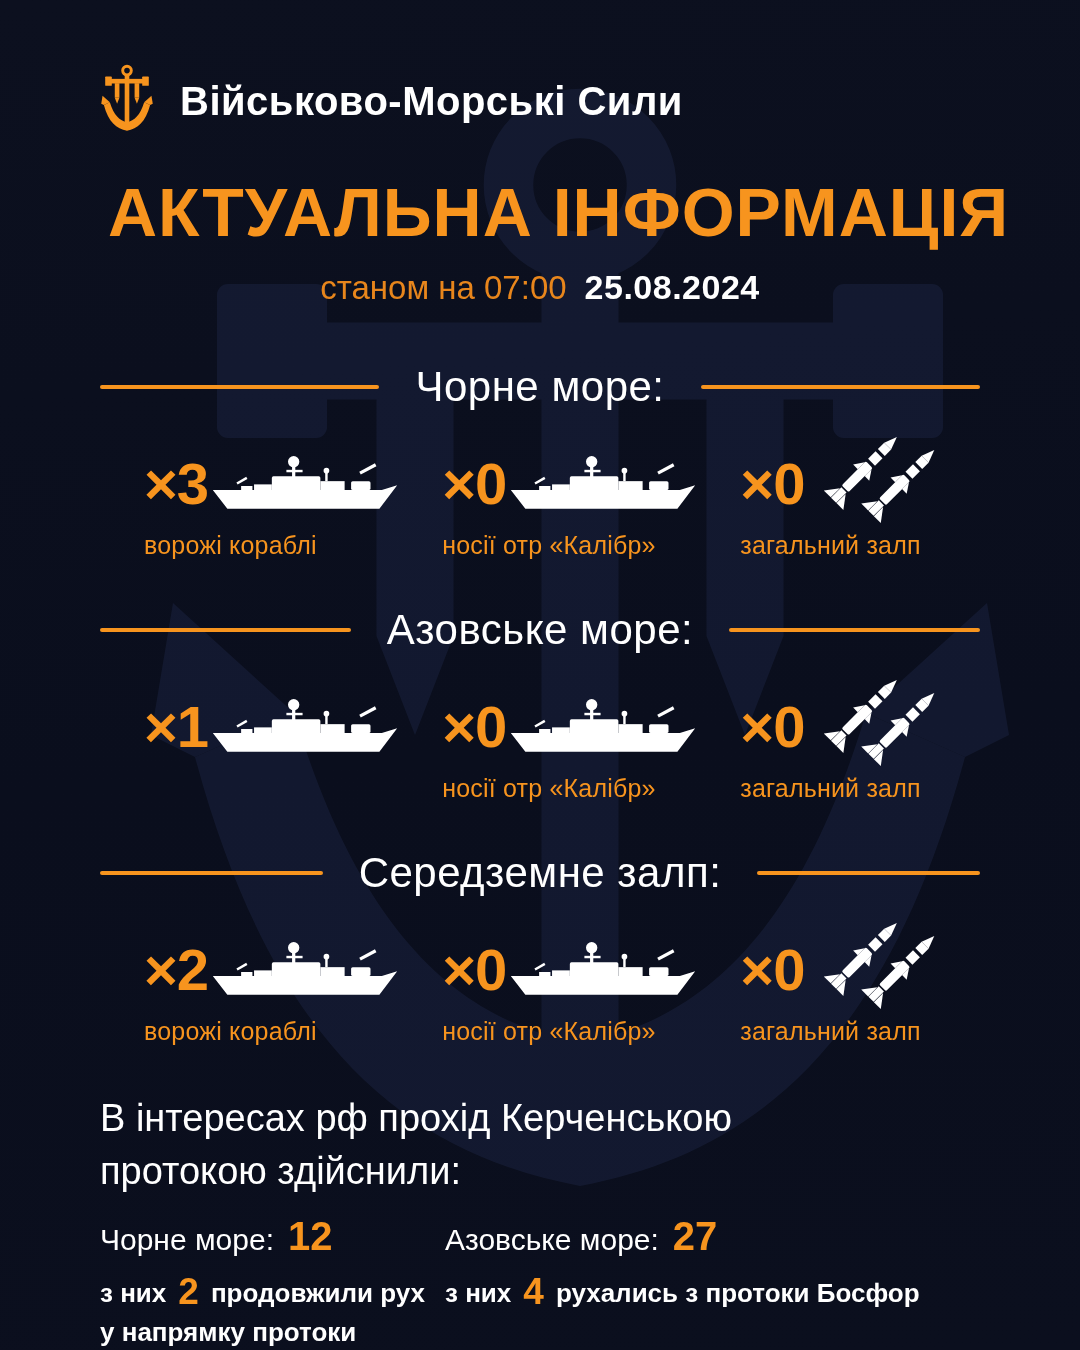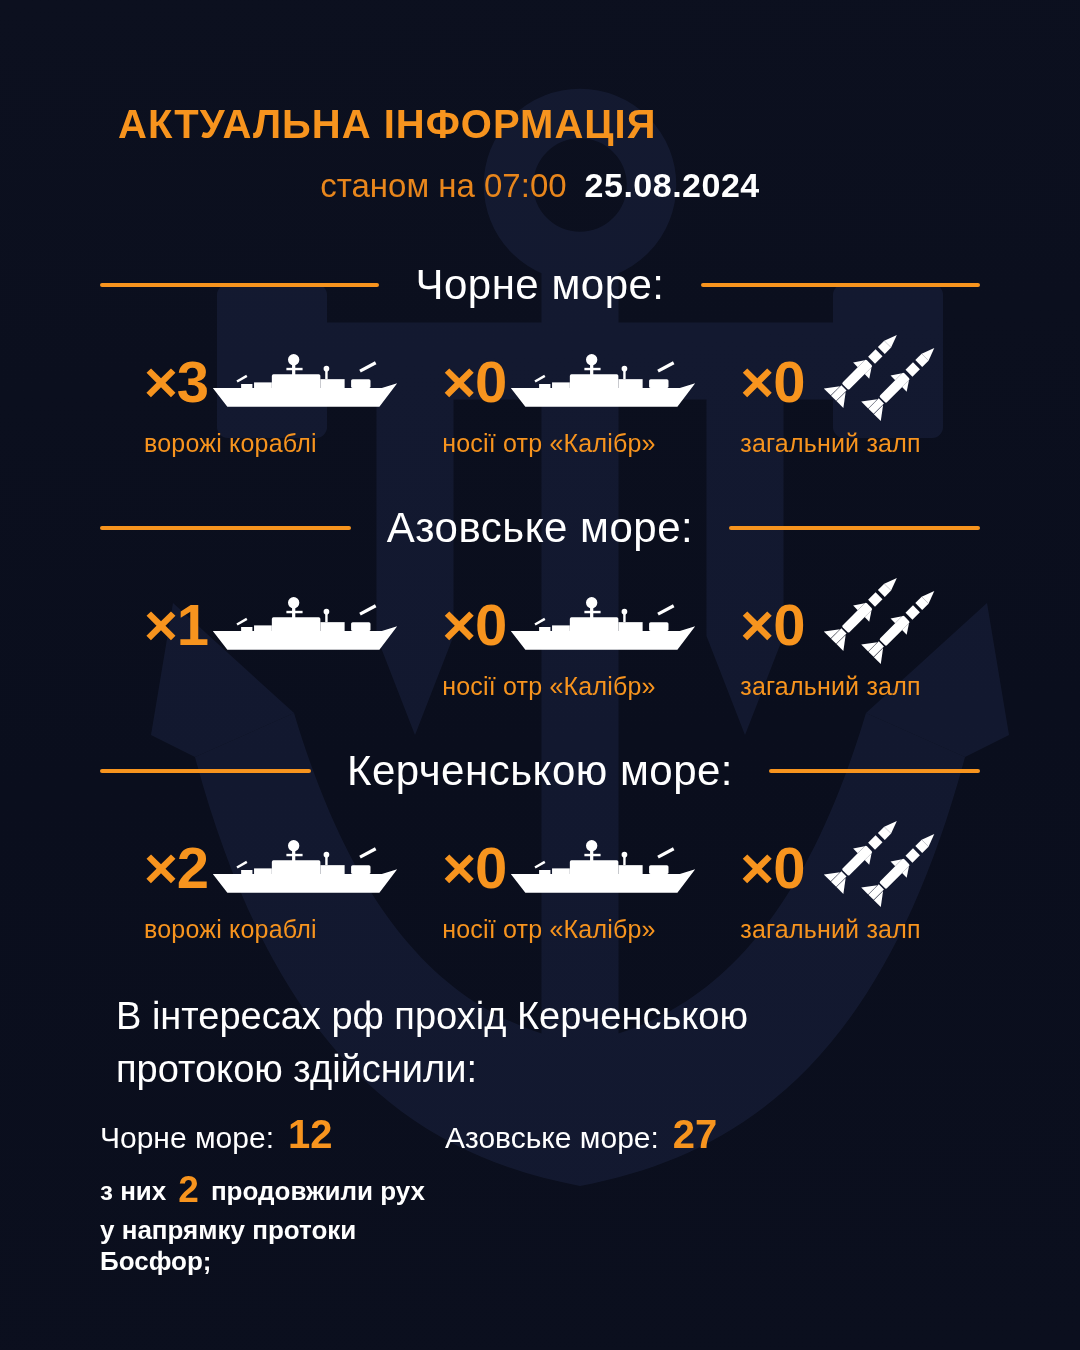--- a/index.html
+++ b/index.html
@@ -19,22 +19,22 @@
     color:#27325a; opacity:.30; pointer-events:none;
   }
   .content { position:relative; padding:64px 100px 0 100px; }
 
   
   .brand-row { display:flex; align-items:center; gap:26px; }
   .anchor-logo { width:54px; height:74px; color:#F7941E; flex:0 0 auto; }
   .brand { color:#fff; font-size:40px; font-weight:700; letter-spacing:.5px; }
 
   .title {
-    margin:40px 0 0 18px; color:#F7941E;
-    font-size:40px; font-weight:700; letter-spacing:1px; line-height:1;
+    margin:40px 0 0 8px; color:#F7941E;
+    font-size:68px; font-weight:700; letter-spacing:1px; line-height:1;
     white-space:nowrap;
   }
   .subtitle { margin-top:22px; display:flex; align-items:baseline; gap:18px;justify-content:center; }
   .asof { color:#E8861C; font-size:33px; font-weight:400; }
   .date { color:#fff; font-size:34px; font-weight:700; letter-spacing:.5px; }
 
   
   .seas { margin-top:56px; }
   .sea + .sea { margin-top:46px; }
   .sea-head { display:flex; align-items:center; gap:36px; }
@@ -50,21 +50,21 @@
   .count {
     color:#F7941E; font-size:58px; font-weight:700;
     line-height:.9; margin:0 4px 13px 0; letter-spacing:-1px;
   }
   .icon-ship { width:186px; height:74px; color:#fff; flex:0 0 auto; }
   .icon-missiles { width:148px; height:96px; color:#fff; margin-left:8px; margin-bottom:-3px; flex:0 0 auto; }
   .label { margin-top:8px; color:#F7941E; font-size:25px; font-weight:400; letter-spacing:.2px; }
 
   
   .kerch { margin-top:46px; }
-  .kerch-intro { margin:16px; color:#fff; font-size:38px; font-weight:400; line-height:1.4; }
+  .kerch-intro { margin:0; color:#fff; font-size:38px; font-weight:400; line-height:1.4; }
   .kerch-cols { margin-top:16px; display:flex; }
   .kcol-left { width:345px; flex:0 0 auto; }
   .kcol-right { flex:1; }
   .kmain { display:flex; align-items:baseline; }
   .ksea { color:#fff; font-size:30px; font-weight:400; }
   .knum { color:#F7941E; font-size:40px; font-weight:700; margin-left:14px; }
   .ksub { margin-top:12px; }
   .kof { color:#fff; font-size:26px; font-weight:700; }
   .knum2 { color:#F7941E; font-size:37px; font-weight:700; margin:0 12px; vertical-align:-2px; }
   .ktext { color:#fff; font-size:26px; font-weight:700; }
@@ -141,20 +141,26 @@
 </svg>
 
 <div class="canvas">
 
   <svg class="watermark" viewBox="0 0 80 112">
     <use href="#emblem"></use>
   </svg>
 
   <div class="content">
 
+    <div class="brand-row">
+      <svg class="anchor-logo" viewBox="0 0 80 112">
+          <use href="#emblem"></use>
+        </svg>
+      <div class="brand">Військово-Морські Сили</div>
+    </div>
 
     <h1 class="title">АКТУАЛЬНА ІНФОРМАЦІЯ</h1>
 
     <div class="subtitle">
       <span class="asof">станом на 07:00</span>
       <span class="date">25.08.2024</span>
     </div>
 
     <div class="seas">
 
@@ -227,21 +233,21 @@
                 </svg>
             </div>
             <div class="label">загальний залп</div>
           </div>
         </div>
       </section>
 
       <section class="sea">
         <div class="sea-head">
           <span class="rule"></span>
-          <h2>Керченською море:</h2>
+          <h2>Середземне залп:</h2>
           <span class="rule"></span>
         </div>
         <div class="items">
           <div class="item">
             <div class="stat">
               <span class="count">×2</span>
               <svg class="icon-ship" viewBox="0 0 230 80">
                   <use href="#ship"></use>
                 </svg>
             </div>
@@ -282,18 +288,22 @@
           <div class="ksub">
             <span class="kof">з них</span><span class="knum2">2</span><span class="ktext">продовжили рух</span>
             <span class="ktext2">у напрямку протоки Босфор;</span>
           </div>
         </div>
         <div class="kcol-right">
           <div class="kmain">
             <span class="ksea">Азовське море:</span>
             <span class="knum">27</span>
           </div>
+          <div class="ksub">
+            <span class="kof">з них</span><span class="knum2">4</span><span class="ktext">рухались з протоки Босфор</span>
+            <span class="ktext2"></span>
+          </div>
         </div>
       </div>
     </div>
 
   </div>
 </div>
 
 </body></html>

